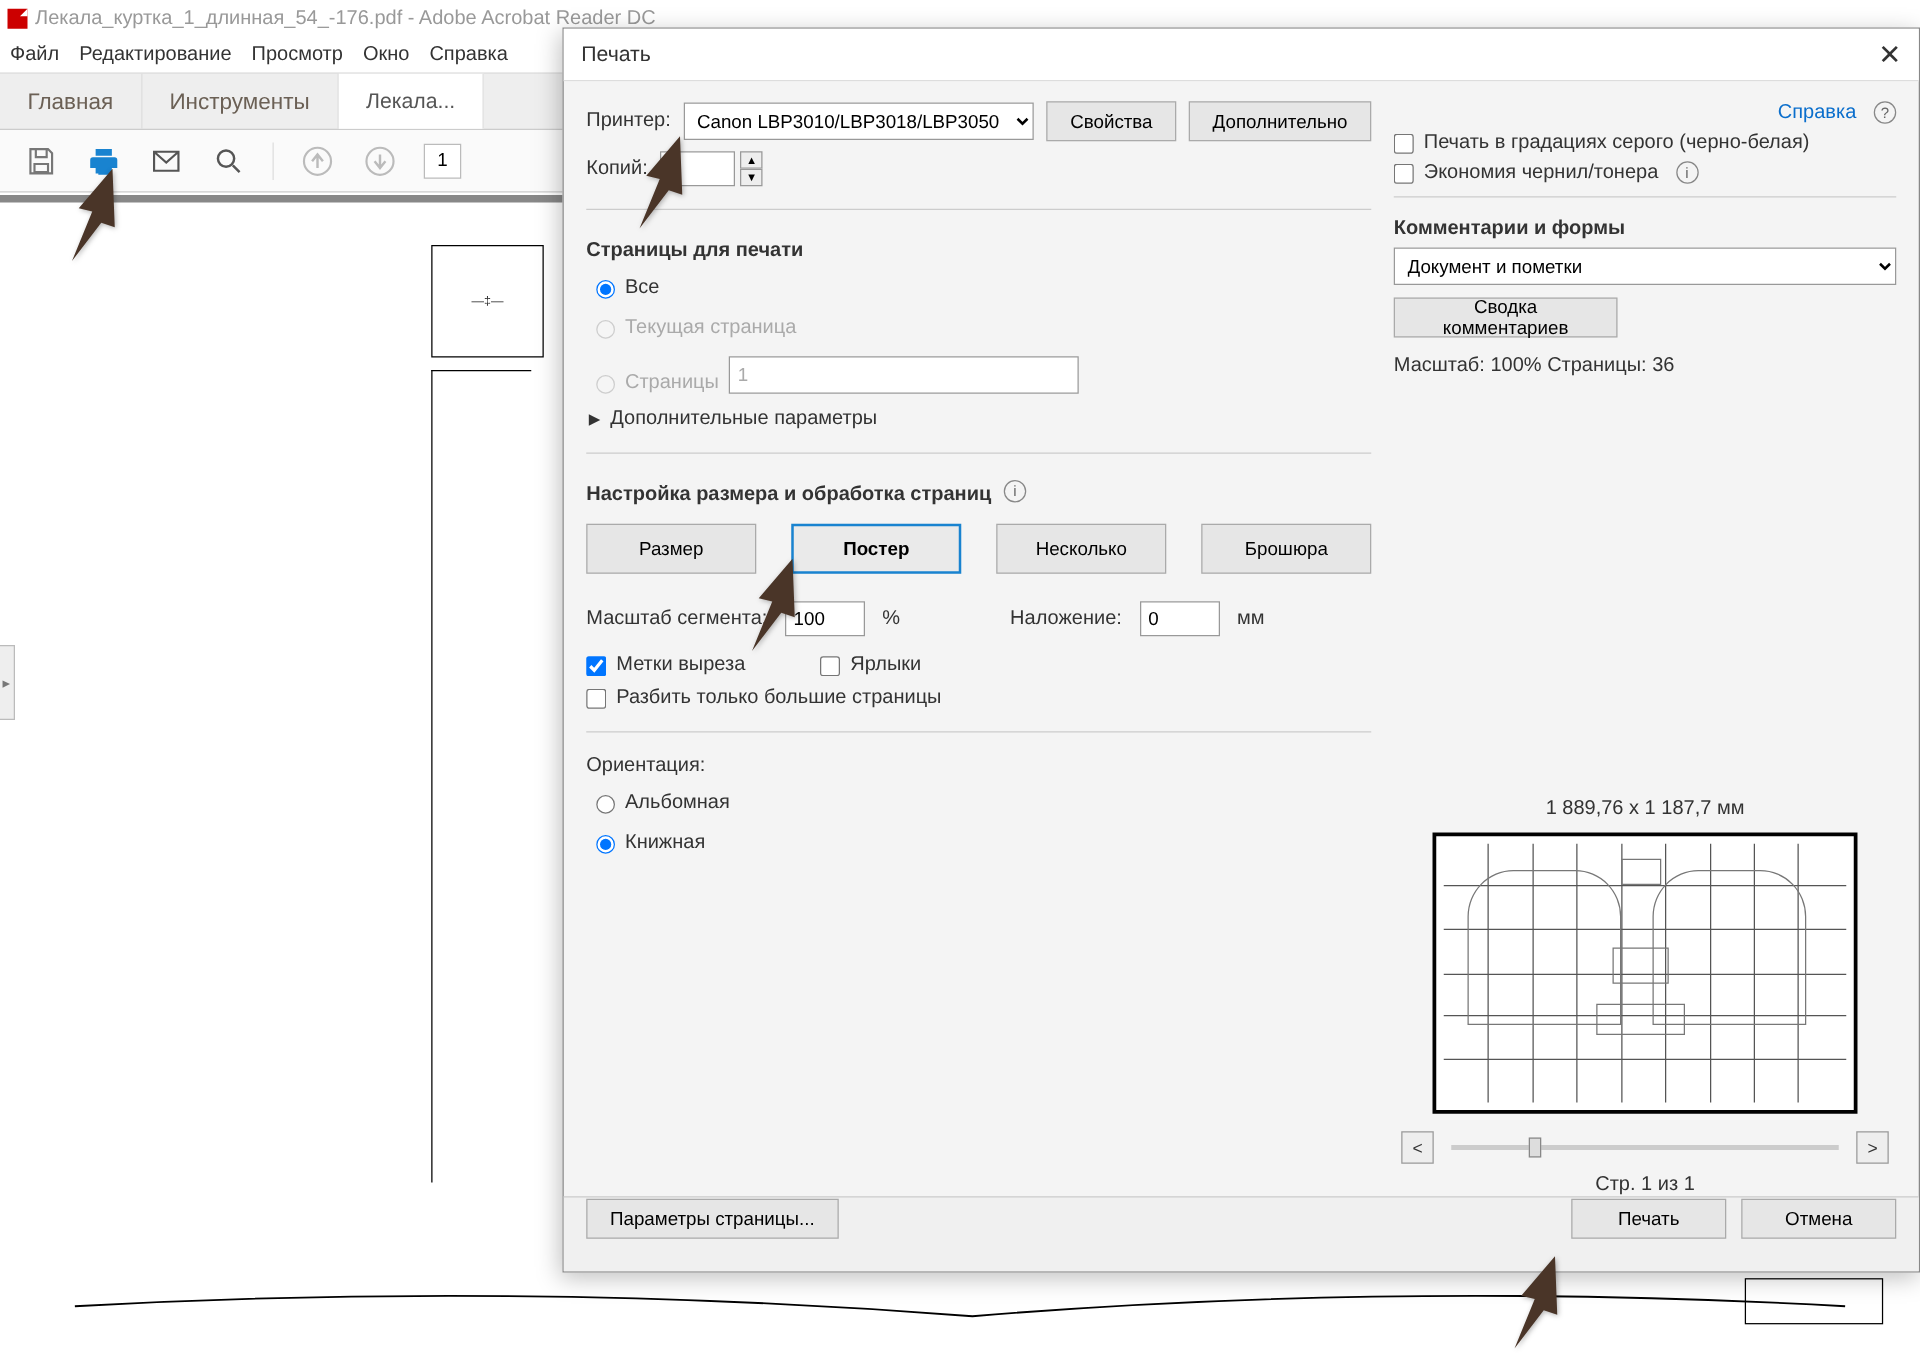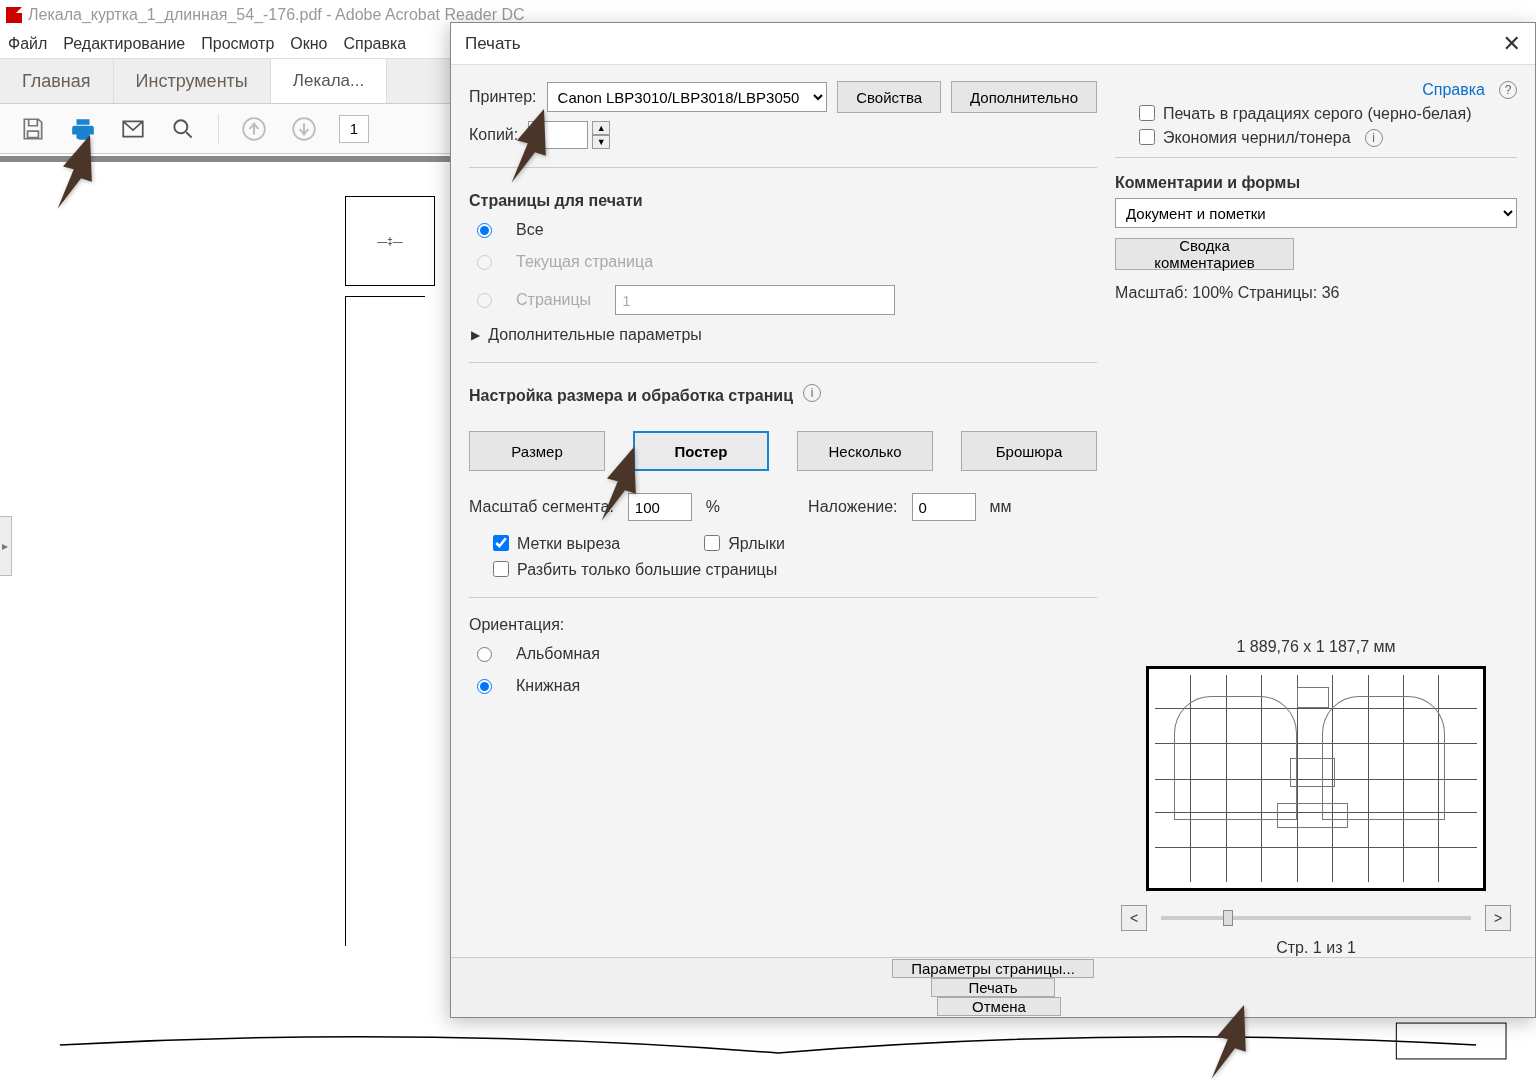--- a/index.html
+++ b/index.html
@@ -40,49 +40,49 @@
 .bottom-strip svg { width: 100%; height: 100%; }
 .expand-handle { position:absolute; top:350px; left:-2px; width:14px; height:60px; background:#eee; border:1px solid #bbb; display:flex; align-items:center; justify-content:center; color:#777; font-size:12px;}
 
 
 .print-dialog { position: absolute; top: 22px; left: 450px; width: 1086px; height: 996px; background: #f4f4f4; border: 1px solid #888; box-shadow: -2px 4px 18px rgba(0,0,0,.25); display: flex; flex-direction: column; }
 .pd-title { height: 42px; display: flex; align-items: center; justify-content: space-between; padding: 0 14px; font-size: 17px; color: #333; border-bottom: 1px solid #ddd; background:#fff; }
 .pd-close { font-size: 22px; color: #333; cursor: pointer; }
 .pd-body { flex: 1; display: flex; padding: 16px 18px 0 18px; gap: 18px; overflow: hidden; }
 .pd-left { width: 628px; display: flex; flex-direction: column; gap: 8px; }
 .pd-right { flex: 1; display: flex; flex-direction: column; }
-.pd-footer { height: 60px; border-top: 1px solid #ccc; display: flex; align-items: center; padding: 1px 18px; background: #f0f0f0; flex-direction: column; }
+.pd-footer { height: 60px; border-top: 1px solid #ccc; display: flex; align-items: flex-start; padding: 1px 18px; background: #f0f0f0; }
 .pd-footer .spacer { flex: 1; }
 
 .row { display: flex; align-items: center; gap: 10px; }
 .lbl { font-size: 16px; }
 select.field, input.field { height: 30px; border: 1px solid #999; background: #fff; padding: 0 6px; font-size: 15px; }
 .btn { height: 32px; padding: 0 18px; background: #e6e6e6; border: 1px solid #aaa; font-size: 15px; cursor: pointer; display:inline-flex; align-items:center; justify-content:center; }
 .btn.wide { width: 124px; justify-content:center; }
 .btn.selected { border: 2px solid #1983d0; background: #eaeaea; font-weight: bold; }
 
 .spinner { display: flex; flex-direction: row; align-items: center; gap: 4px; }
 .spinner input { width: 60px; height: 28px; border: 1px solid #999; text-align: left; padding-left: 8px; }
 .spinner .arrows { display: flex; flex-direction: column; }
 .spinner .arrows button { width: 18px; height: 14px; font-size: 9px; line-height: 1; border: 1px solid #999; background: #eee; padding:0;}
 
-.check-row { display: flex; align-items: flex-start; gap: 8px; font-size: 16px; margin-left: 24px; }
+.check-row { display: flex; align-items: flex-end; gap: 8px; font-size: 16px; }
 .check-row input[type=checkbox]{ width:16px; height:16px; }
 
 .section-title { font-weight: 700; font-size: 16px; margin-top: 6px; }
 .hr { border-top: 1px solid #ccc; margin: 10px 0; }
 
-.radio-row { display: flex; align-items: center; gap: 24px; font-size: 16px; padding: 3px 0 3px 8px; }
+.radio-row { display: flex; align-items: flex-end; gap: 8px; font-size: 16px; padding: 3px 0 3px 8px; }
 .radio-row input[type=radio]{ width:15px; height:15px;}
 .radio-row.disabled { color: #aaa; }
 
 .disclosure { display: flex; align-items: center; gap: 8px; font-size: 16px; padding-left: 2px; }
 .disclosure .tri { font-size: 12px; }
 
-.mode-btns { display: flex; gap: 28px; margin-top: 18px; }
+.mode-btns { display: flex; gap: 28px; margin-top: 6px; }
 .mode-btns .btn { width: 140px; height: 40px; }
 
 .mini-input { width: 64px; height: 28px; border: 1px solid #999; padding: 0 6px; font-size: 15px; }
 
 .link { color: #0a6ecc; cursor: pointer; font-size: 16px; }
 .info-circle { width:18px; height:18px; border:1px solid #888; border-radius:50%; display:inline-flex; align-items:center; justify-content:center; font-size:12px; color:#666; }
 
 .preview-box { border: 3px solid #000; width: 340px; height: 225px; margin: 10px auto 14px; position: relative; background: #fff; }
 .preview-grid { position:absolute; inset:6px; }
 .preview-grid .vline, .preview-grid .hline { position:absolute; background:#555; }

